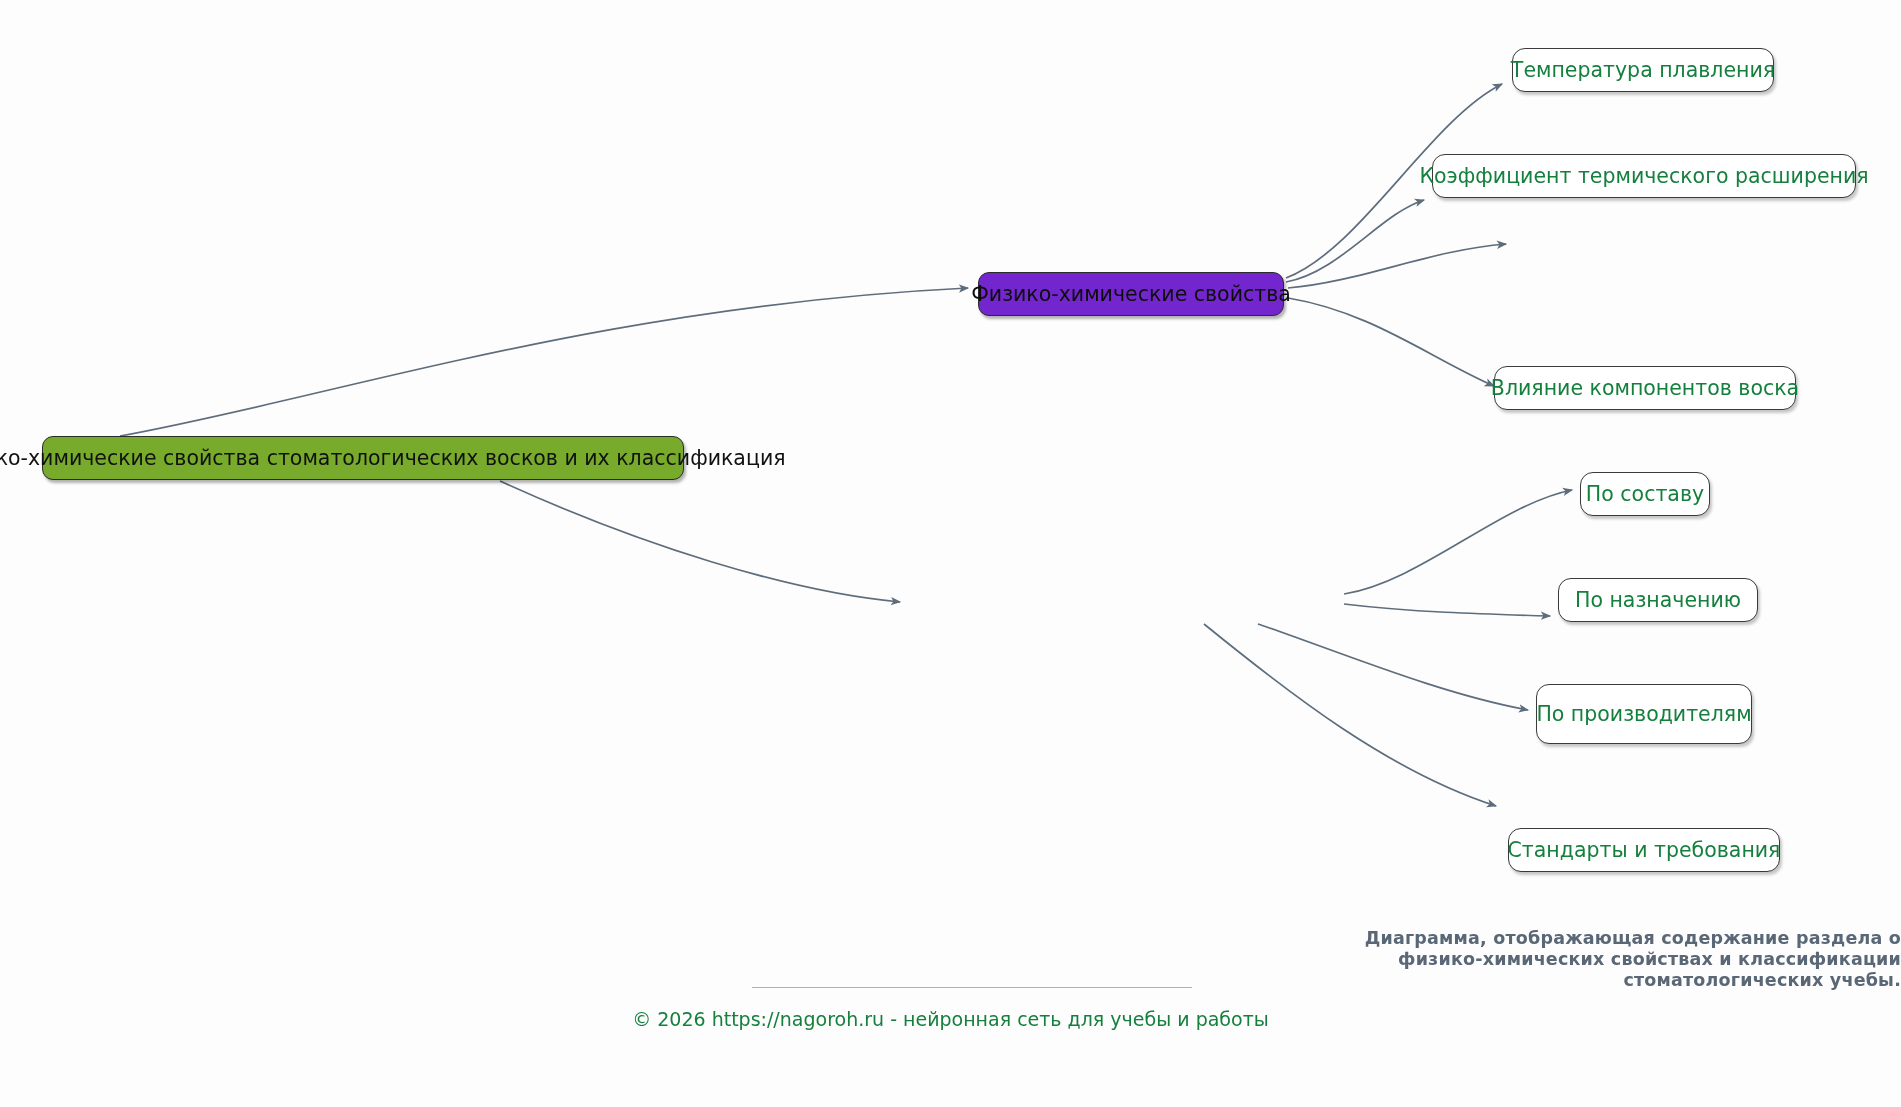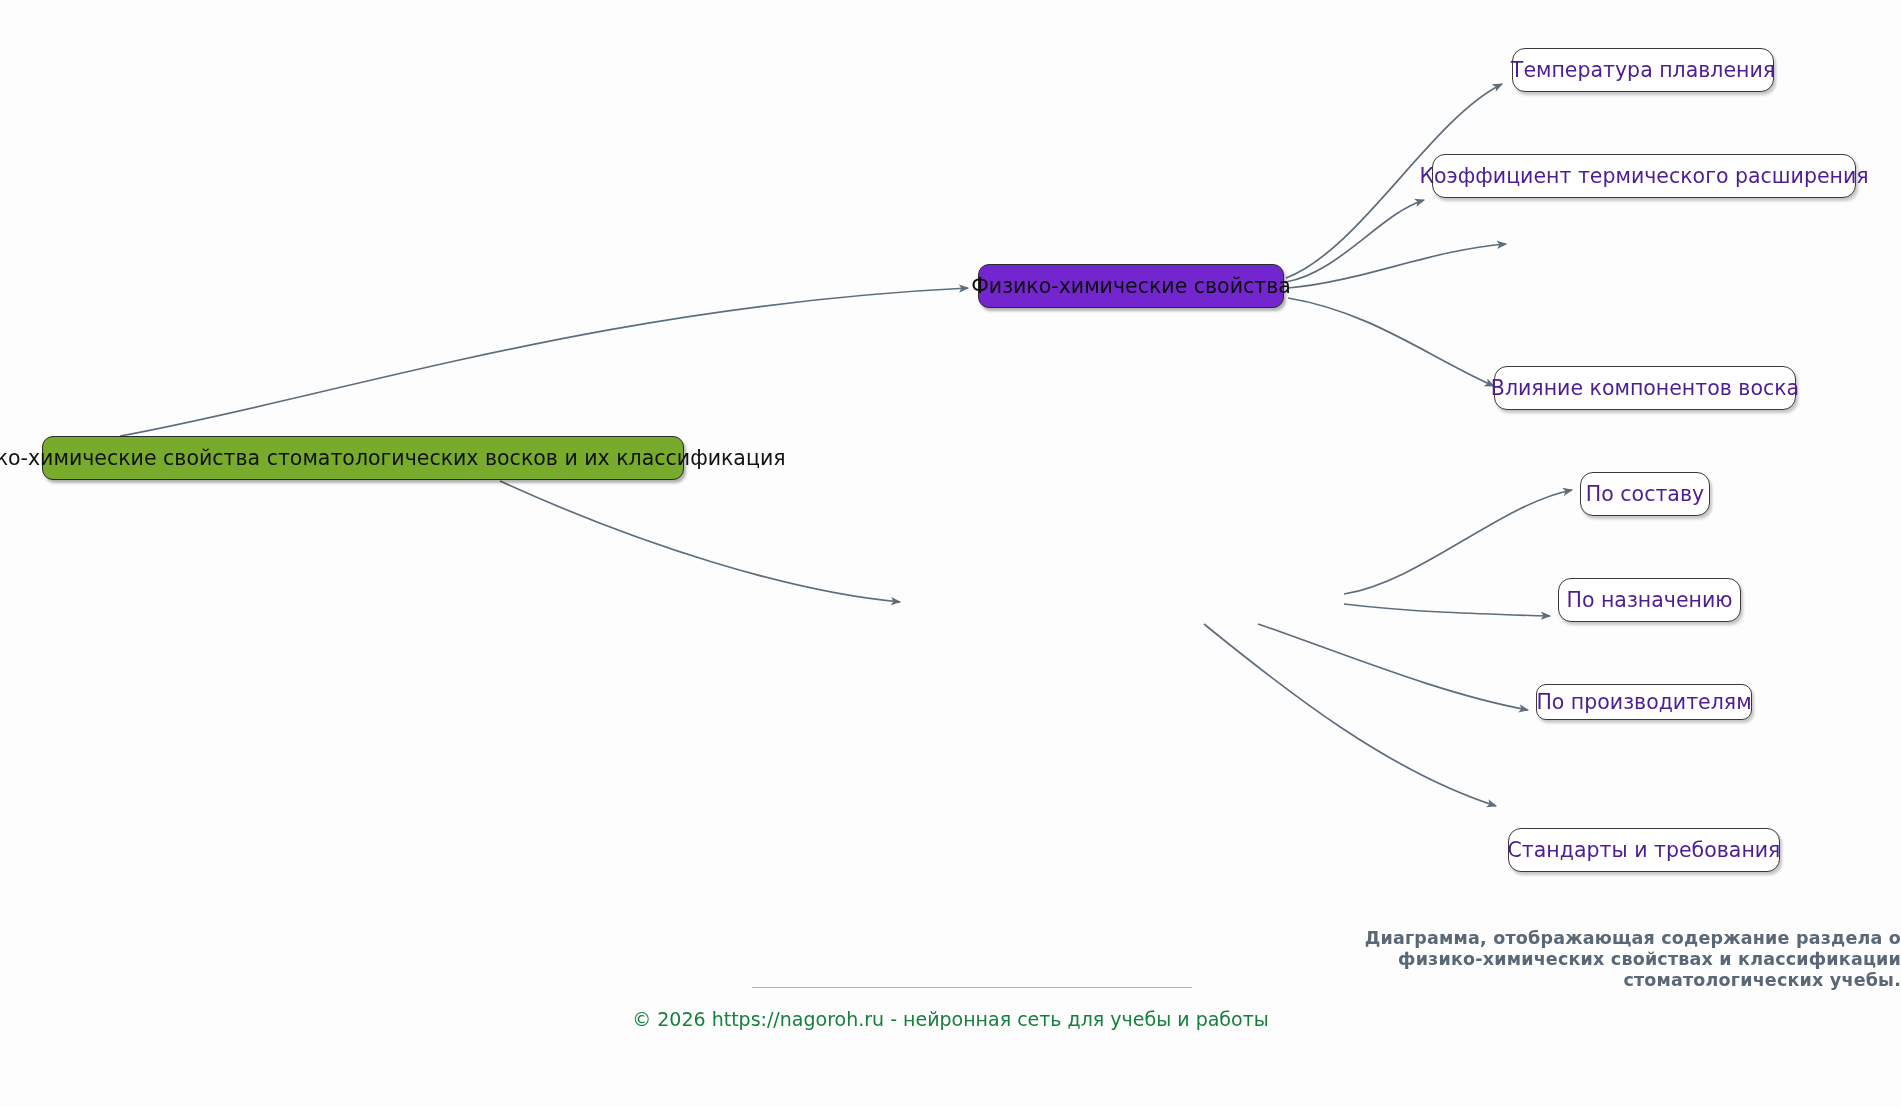--- a/index.html
+++ b/index.html
@@ -53,21 +53,21 @@
   .node-branch {
     background: #7326CE;
     border: 1.6px solid #2b2b2b;
     color: #0d0d0d;
     font-size: 20.5px;
     box-shadow: 2px 3px 3px rgba(0,0,0,0.30);
   }
   .node-leaf {
     background: #ffffff;
     border: 1.9px solid #3a3a3a;
-    color: #4c1d95;
+    color: #15803d;
     font-size: 20.5px;
     border-radius: 13px;
     box-shadow: 2px 3px 3px rgba(0,0,0,0.22);
   }
   #caption-block {
     position: absolute;
     left: 0;
     top: 928px;
     width: 1901px;
     text-align: right;
@@ -121,21 +121,21 @@
       <path d="M 1344 604 C 1410 612, 1480 614, 1550 616"></path>
       <path d="M 1258 624 C 1340 652, 1440 694, 1528 710"></path>
       <path d="M 1204 624 C 1290 694, 1390 772, 1496 806"></path>
     </g>
   </svg>
 
   <div class="node node-root" style="left:42px; top:436px; width:642px; height:44px;">
     <span class="node-label">Физико-химические свойства стоматологических восков и их классификация</span>
   </div>
 
-  <div class="node node-branch" style="left:978px; top:264px; width:306px; height:44px;">
+  <div class="node node-branch" style="left:978px; top:272px; width:306px; height:44px;">
     <span class="node-label">Физико-химические свойства</span>
   </div>
 
 
   <div class="node node-leaf" style="left:1512px; top:48px; width:262px; height:44px;">
     <span class="node-label">Температура плавления</span>
   </div>
 
   <div class="node node-leaf" style="left:1432px; top:154px; width:424px; height:44px;">
     <span class="node-label">Коэффициент термического расширения</span>
@@ -143,25 +143,25 @@
 
 
   <div class="node node-leaf" style="left:1494px; top:366px; width:302px; height:44px;">
     <span class="node-label">Влияние компонентов воска</span>
   </div>
 
   <div class="node node-leaf" style="left:1580px; top:472px; width:130px; height:44px;">
     <span class="node-label">По составу</span>
   </div>
 
-  <div class="node node-leaf" style="left:1558px; top:578px; width:183px; height:44px;">
+  <div class="node node-leaf" style="left:1558px; top:578px; width:200px; height:44px;">
     <span class="node-label">По назначению</span>
   </div>
 
-  <div class="node node-leaf" style="left:1536px; top:684px; width:216px; height:36px;border-radius:10px;">
+  <div class="node node-leaf" style="left:1536px; top:684px; width:216px; height:60px;">
     <span class="node-label">По производителям</span>
   </div>
 
   <div class="node node-leaf" style="left:1508px; top:828px; width:272px; height:44px;">
     <span class="node-label">Стандарты и требования</span>
   </div>
 
   <div id="caption-block">
     <div class="caption-line">Диаграмма, отображающая содержание раздела о</div>
     <div class="caption-line">физико-химических свойствах и классификации</div>

